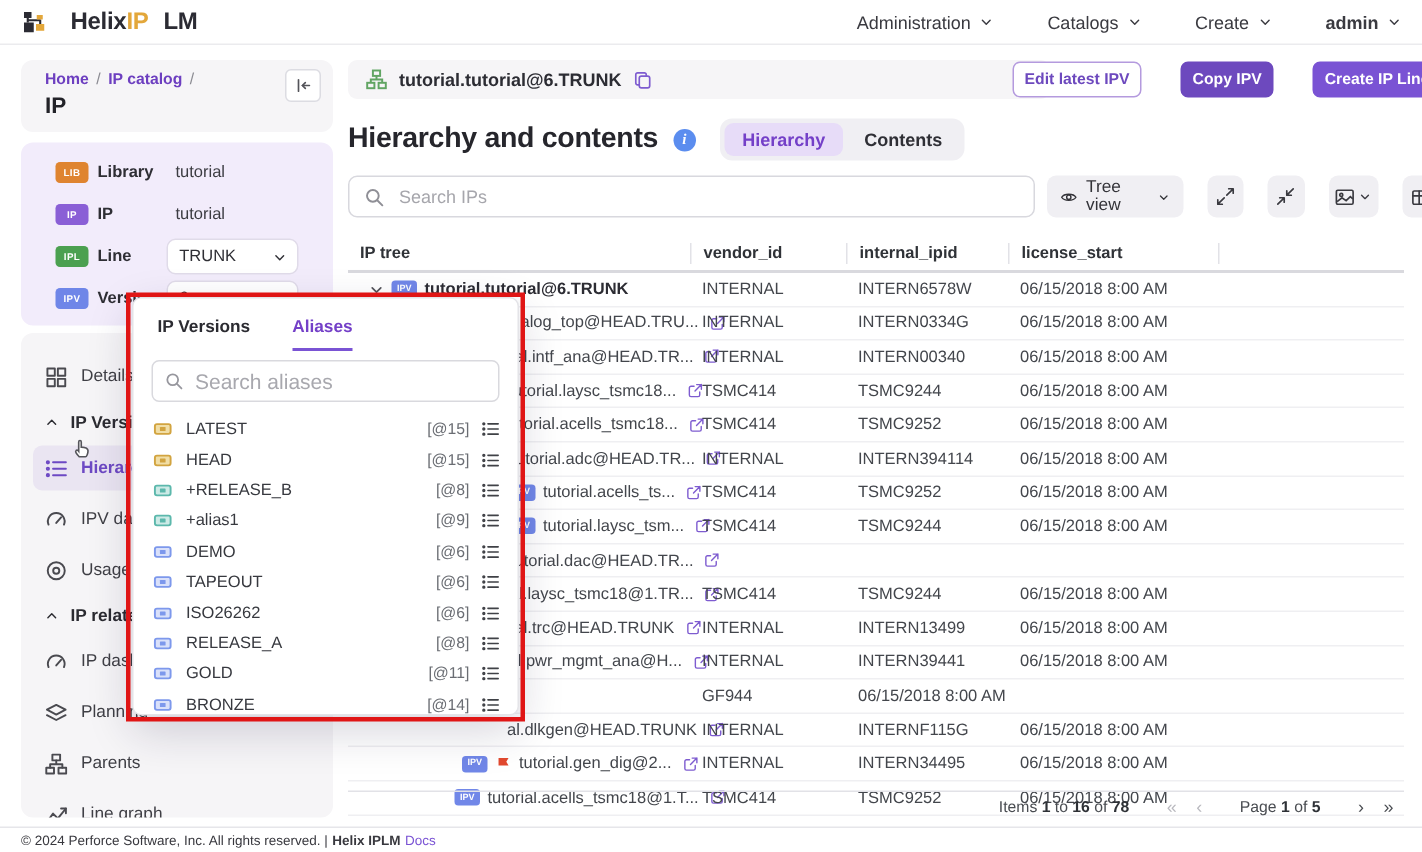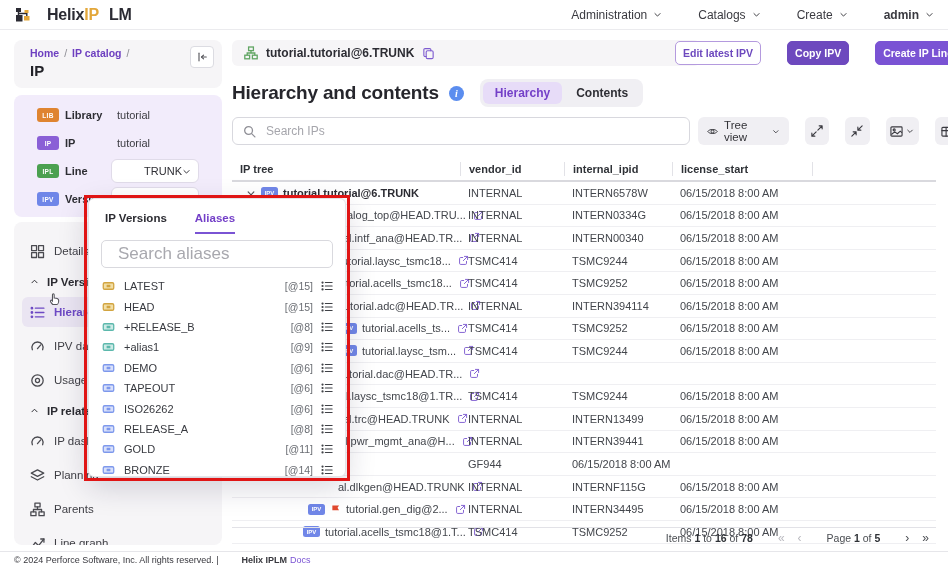--- a/index.html
+++ b/index.html
@@ -19,21 +19,21 @@
   .crumbs{font-size:10.5px;font-weight:bold;color:#6d3fc0;display:flex;gap:5px;}
   .crumbs .sep{color:#8b8b92;font-weight:normal;}
   .sb-title{font-size:15px;font-weight:800;color:#222228;margin-top:3px;}
   .collapse-btn{position:absolute;right:8px;top:6px;width:22px;height:20px;background:#fff;border:1px solid #dcdce2;border-radius:4px;display:flex;align-items:center;justify-content:center;color:#54545a;}
 
   .sb-ctx{position:absolute;left:14px;top:95px;width:208px;height:122px;background:#f2ecfb;border-radius:8px;box-sizing:border-box;padding:6px 23px;}
   .ctx-row{height:28px;display:flex;align-items:center;}
   .badge{flex:0 0 22px;width:22px;height:14px;border-radius:3px;color:#fff;font-size:6.5px;font-weight:bold;display:flex;align-items:center;justify-content:center;letter-spacing:.3px;}
   .ctx-label{margin-left:6px;width:52px;font-size:11px;font-weight:bold;color:#2e2e34;}
   .ctx-value{font-size:11px;color:#3c3c42;}
-  .ctx-select{width:96px;height:24px;background:#fff;border:1px solid #e0dbe9;border-radius:6px;display:flex;align-items:center;padding:0 7px;box-sizing:border-box;font-size:11px;color:#2f2f35;justify-content:flex-end;}
+  .ctx-select{width:96px;height:24px;background:#fff;border:1px solid #e0dbe9;border-radius:6px;display:flex;align-items:center;padding:0 7px;box-sizing:border-box;font-size:11px;color:#2f2f35;justify-content:space-between;}
 
   .sb-nav{position:absolute;left:14px;top:222px;width:208px;height:323px;background:#f6f5f7;border-radius:8px;box-sizing:border-box;padding-top:12px;overflow:hidden;}
   .nav-item{height:34px;display:flex;align-items:center;gap:9px;padding:0 8px 0 16px;font-size:11.5px;color:#3f3f45;cursor:pointer;}
   .nav-item .ic{color:#4a4a50;}
   .nav-section{height:27px;display:flex;align-items:center;gap:8px;padding-left:16px;font-size:11.5px;font-weight:bold;color:#2b2b31;}
   .nav-item.active{margin:2px 8px;height:30px;background:#eae5f2;border-radius:6px;color:#6d49c4;font-weight:bold;padding-left:8px;}
   .nav-item.active .ic{color:#6d49c4;}
   .hand-cursor{position:absolute;left:47px;top:291px;z-index:6;color:#5a5a60;}
 
   
@@ -79,32 +79,32 @@
   .pg-arrow{font-size:12px;padding:0 3px;cursor:pointer;}
   .pg-arrow.disabled{color:#b9b9bf;}
   .pg-gap{width:8px;}
 
   
   .popup{position:absolute;left:88px;top:198px;width:258px;height:279px;background:#fff;border:1px solid #e4e4e8;border-radius:6px;box-shadow:0 10px 30px rgba(30,20,60,.18);z-index:10;box-sizing:border-box;}
   .pp-tabs{display:flex;gap:28px;padding:13px 16px 0 16px;}
   .pp-tab{font-size:11.5px;font-weight:bold;color:#2b2b31;padding-bottom:8px;cursor:pointer;}
   .pp-tab.active{color:#7440c8;border-bottom:2px solid #7a53d4;}
   .pp-search{margin:6px 12px 8px 12px;height:26px;border:1px solid #d9d9de;border-radius:5px;display:flex;align-items:center;gap:6px;padding:0 8px;color:#97979e;}
-  .pp-search input{border:none;outline:none;flex:1;font-size:17px;font-family:"Liberation Sans",sans-serif;background:transparent;color:#3c3c42;}
+  .pp-search input{border:none;outline:none;flex:1;font-size:14px;font-family:"Liberation Sans",sans-serif;background:transparent;color:#3c3c42;}
   .pp-search input::placeholder{color:#a8a8ae;}
   .alias-row{height:20.4px;display:flex;align-items:center;gap:8px;padding:0 12px;cursor:pointer;}
   .alias-name{font-size:11px;color:#37393f;}
   .alias-at{margin-left:auto;font-size:10.5px;color:#6a6d73;}
   .alias-menu{color:#3f4146;}
 
   .red-annotation{position:absolute;left:84px;top:195px;width:266px;height:286px;border:3px solid #e01515;box-sizing:border-box;z-index:20;pointer-events:none;}
 
   
   .footer{position:absolute;left:0;top:551px;width:948px;height:17px;border-top:1px solid #e6e6ea;display:flex;align-items:center;padding-left:14px;box-sizing:border-box;font-size:9px;color:#38383e;gap:3px;background:#fff;}
-  .footer .f-brand{font-weight:bold;margin-left:20px;}
+  .footer .f-brand{font-weight:bold;}
   .footer .f-link{color:#7a53d4;}
 </style>
 </head>
 <body>
 
 <div class="app">
 
   <div class="topbar">
     <div class="brand">
       <svg width="18" height="18" viewBox="0 0 18 18">

